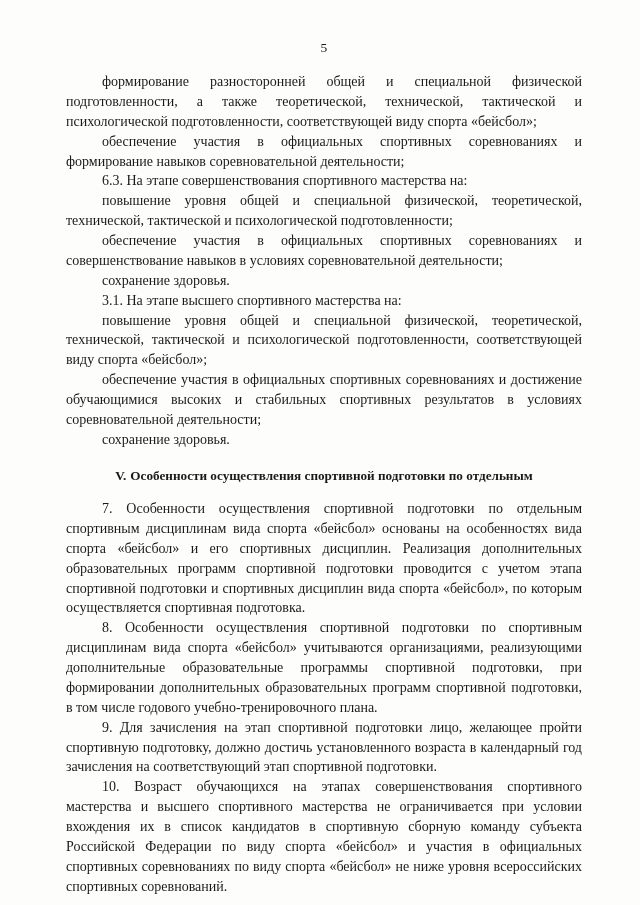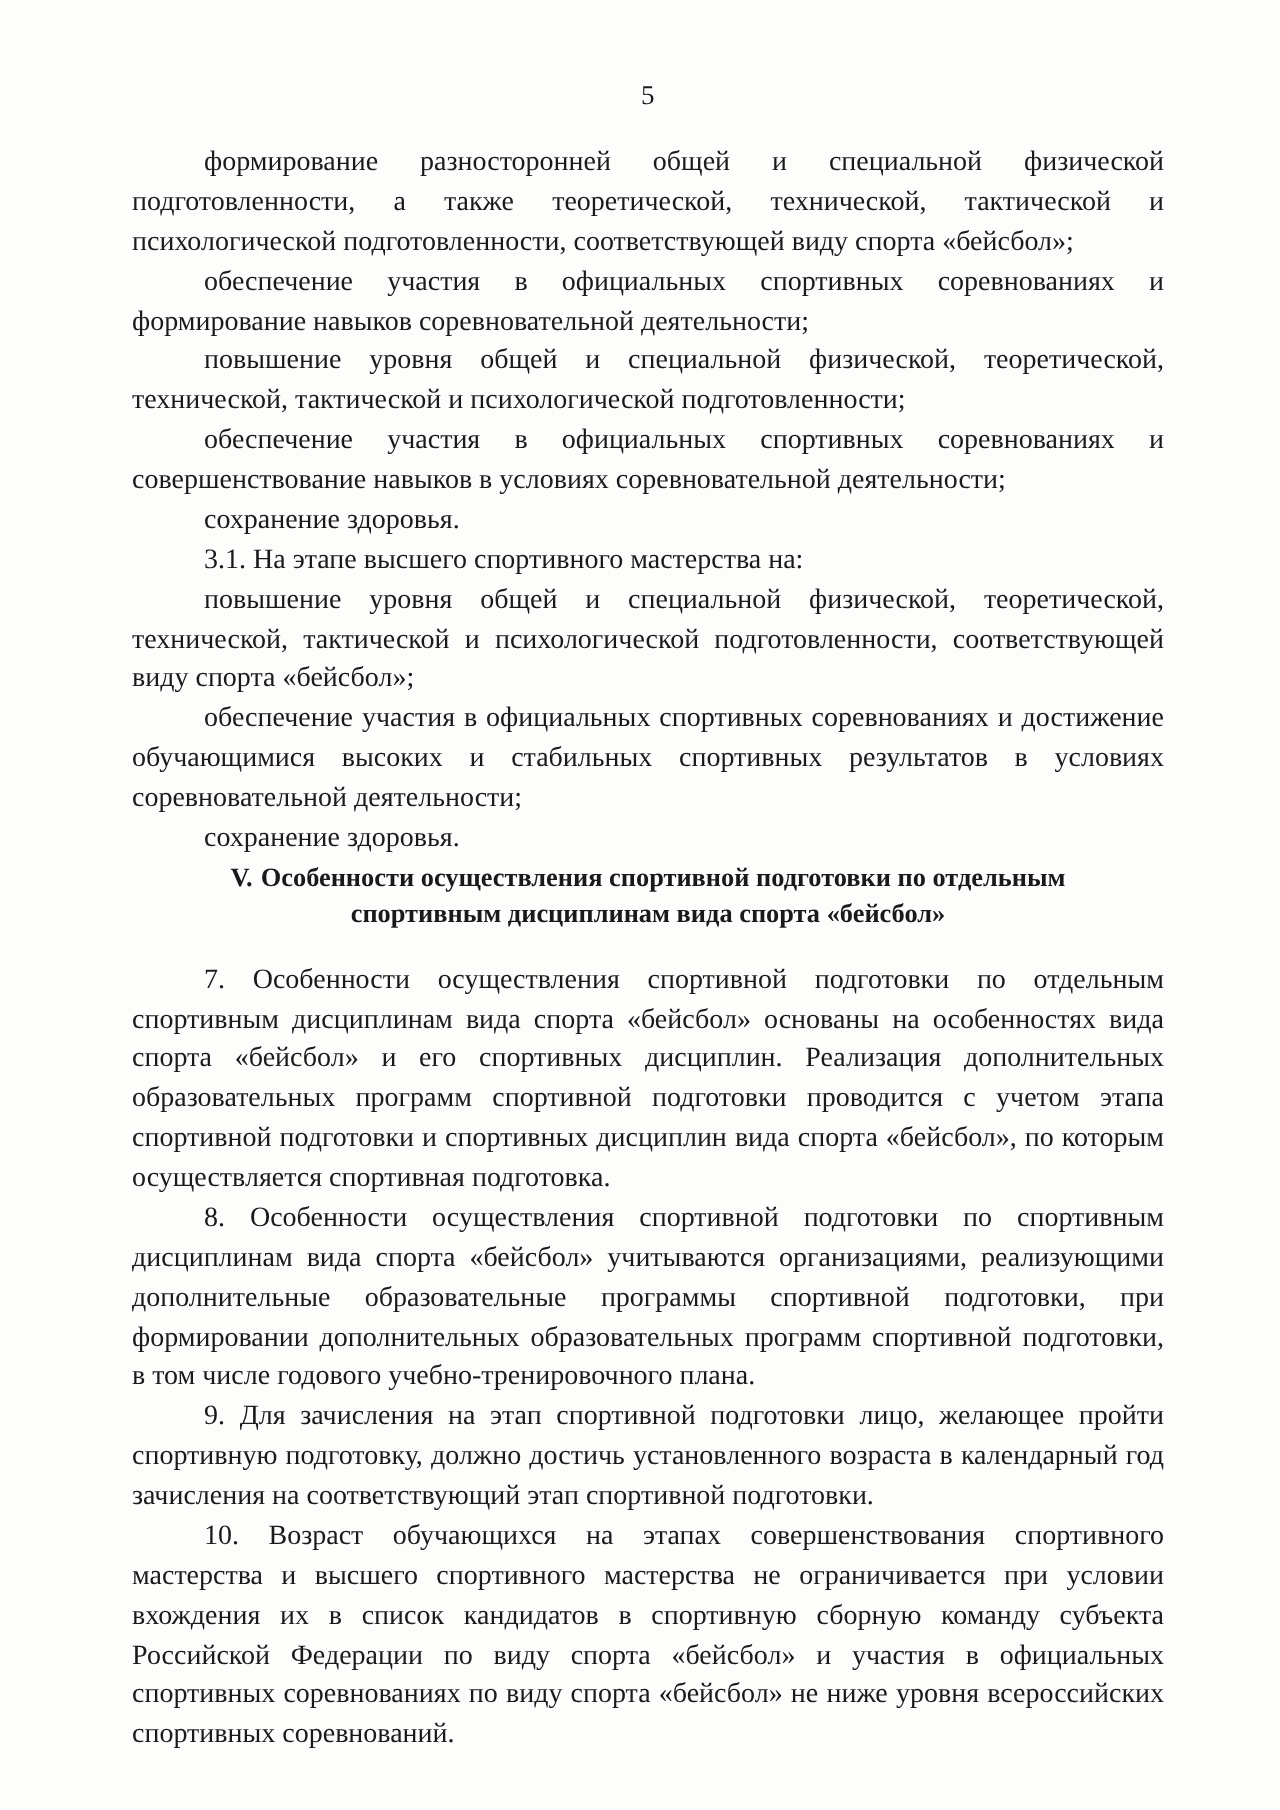--- a/index.html
+++ b/index.html
@@ -29,21 +29,21 @@
   }
   .body-text p {
     margin: 0;
     font-size: 14px;
     line-height: 1.42;
     text-align: justify;
     text-indent: 36px;
     hyphens: none;
   }
   .section-heading {
-    margin: 0 0 14px 0;
+    margin: 17px 0 14px 0;
     text-align: center;
     font-weight: bold;
     font-size: 13.2px;
     line-height: 1.4;
   }
   .section-heading .num {
     margin-right: 4px;
   }
   .gap-before {
     margin-top: 2px;
@@ -52,32 +52,32 @@
 </head>
 <body>
 
 <div class="page">
 
   <div class="page-number">5</div>
 
   <div class="body-text">
     <p>формирование разносторонней общей и специальной физической подготовленности, а также теоретической, технической, тактической и психологической подготовленности, соответствующей виду спорта «бейсбол»;</p>
     <p>обеспечение участия в официальных спортивных соревнованиях и формирование навыков соревновательной деятельности;</p>
+    <p>6.3. На этапе совершенствования спортивного мастерства на:</p>
     <p>повышение уровня общей и специальной физической, теоретической, технической, тактической и психологической подготовленности;</p>
     <p>обеспечение участия в официальных спортивных соревнованиях и совершенствование навыков в условиях соревновательной деятельности;</p>
     <p>сохранение здоровья.</p>
     <p>3.1. На этапе высшего спортивного мастерства на:</p>
     <p>повышение уровня общей и специальной физической, теоретической, технической, тактической и психологической подготовленности, соответствующей виду спорта «бейсбол»;</p>
     <p>обеспечение участия в официальных спортивных соревнованиях и достижение обучающимися высоких и стабильных спортивных результатов в условиях соревновательной деятельности;</p>
     <p>сохранение здоровья.</p>
   </div>
 
   <div class="section-heading">
     <span class="num">V.</span><span>Особенности осуществления спортивной подготовки по отдельным</span><br>
-    <span>спортивным дисциплинам вида спорта «бейсбол»</span>
   </div>
 
   <div class="body-text">
     <p class="gap-before">7. Особенности осуществления спортивной подготовки по отдельным спортивным дисциплинам вида спорта «бейсбол» основаны на особенностях вида спорта «бейсбол» и его спортивных дисциплин. Реализация дополнительных образовательных программ спортивной подготовки проводится с учетом этапа спортивной подготовки и спортивных дисциплин вида спорта «бейсбол», по которым осуществляется спортивная подготовка.</p>
     <p>8. Особенности осуществления спортивной подготовки по спортивным дисциплинам вида спорта «бейсбол» учитываются организациями, реализующими дополнительные образовательные программы спортивной подготовки, при формировании дополнительных образовательных программ спортивной подготовки, в том числе годового учебно-тренировочного плана.</p>
     <p>9. Для зачисления на этап спортивной подготовки лицо, желающее пройти спортивную подготовку, должно достичь установленного возраста в календарный год зачисления на соответствующий этап спортивной подготовки.</p>
     <p>10. Возраст обучающихся на этапах совершенствования спортивного мастерства и высшего спортивного мастерства не ограничивается при условии вхождения их в список кандидатов в спортивную сборную команду субъекта Российской Федерации по виду спорта «бейсбол» и участия в официальных спортивных соревнованиях по виду спорта «бейсбол» не ниже уровня всероссийских спортивных соревнований.</p>
   </div>
 
 </div>

